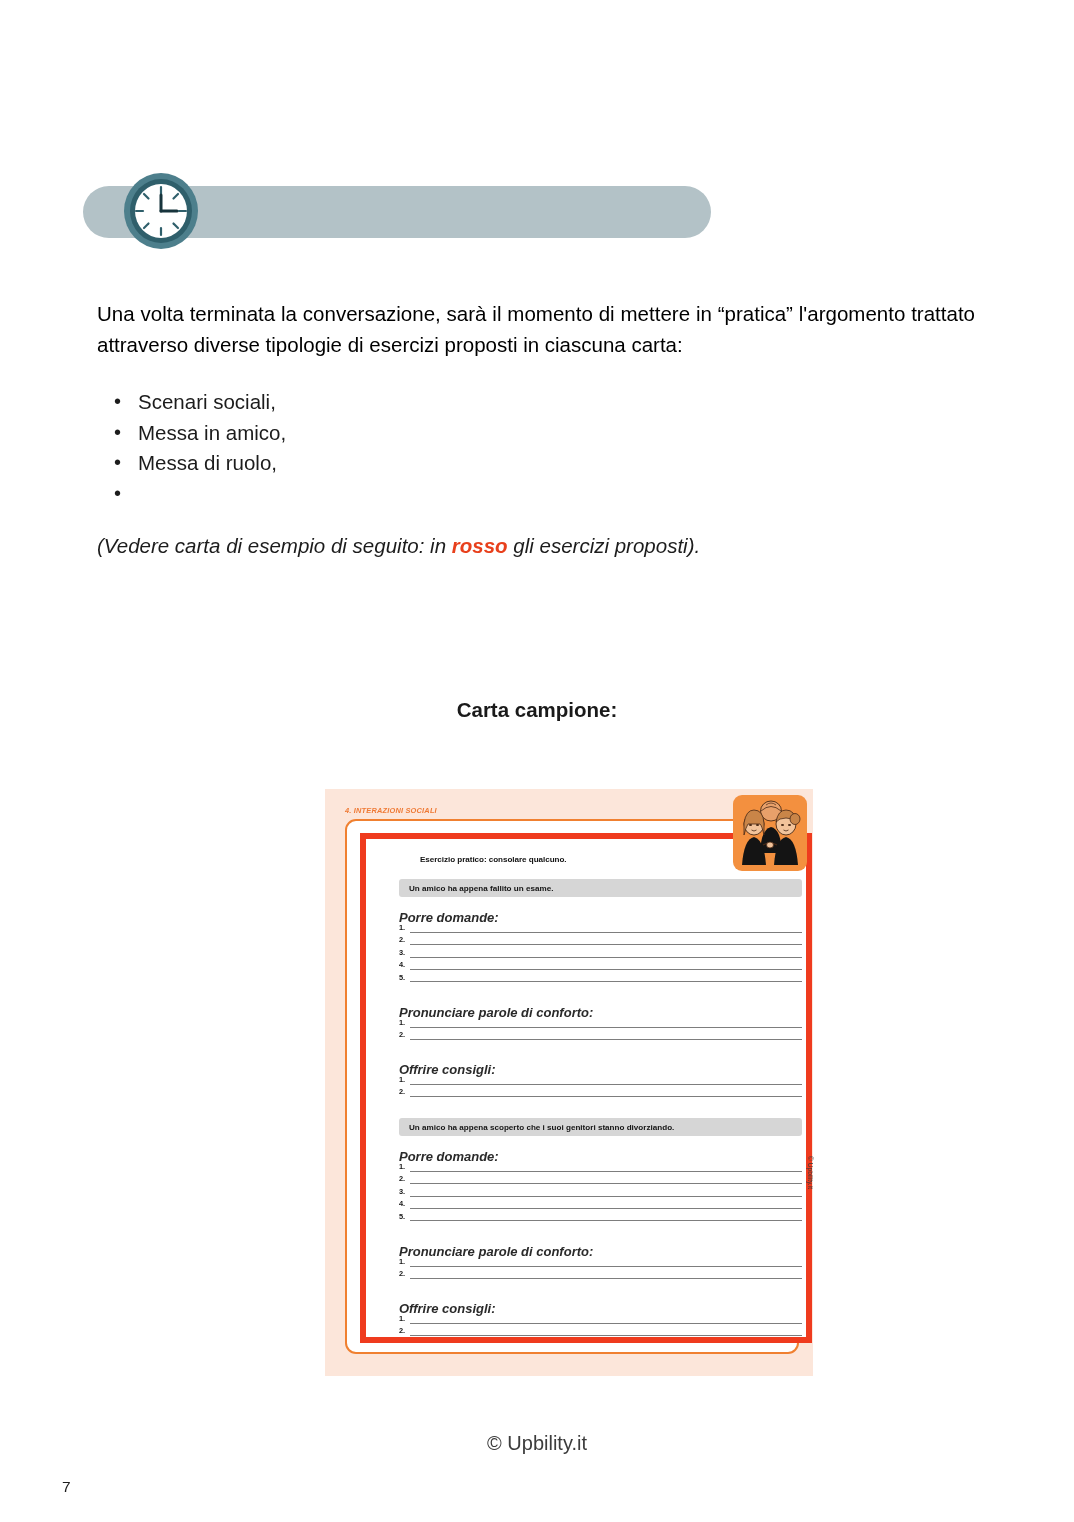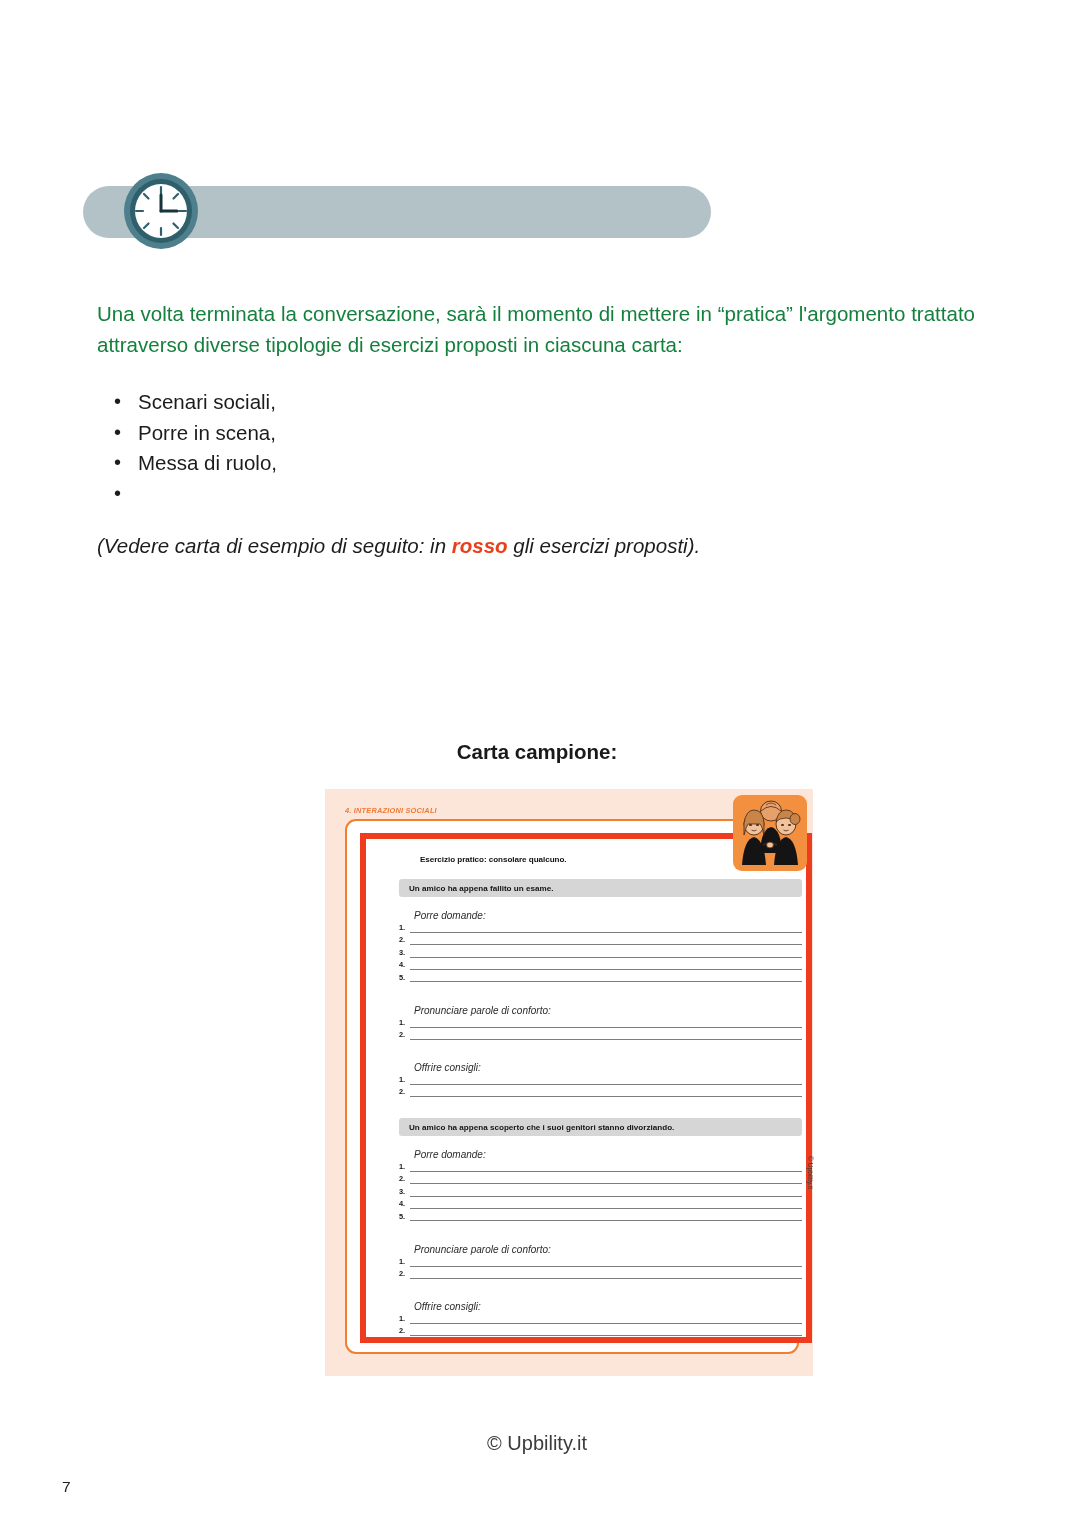--- a/index.html
+++ b/index.html
@@ -53,21 +53,21 @@
 
   
   .intro-par {
     position: absolute;
     left: 97px;
     top: 298px;
     width: 878px;
     font-size: 20.5px;
     line-height: 31px;
     text-align: justify;
-    color: #15803d;
+    color: #000000;
   }
   .bullet-list {
     position: absolute;
     left: 100px;
     top: 387px;
     margin: 0;
     padding: 0 0 0 38px;
     list-style: none;
   }
   .bullet-list li {
@@ -99,21 +99,20 @@
 
   .card-caption {
     position: absolute;
     left: 0;
     top: 698px;
     width: 1074px;
     text-align: center;
     font-size: 20.5px;
     font-weight: bold;
     color: #1a1a1a;
-    margin-top: 42px;
   }
 
   
   .sample-card {
     position: absolute;
     left: 325px;
     top: 789px;
     width: 488px;
     height: 587px;
     background: #fce6da;
@@ -189,25 +188,26 @@
     left: 10px;
     top: 4.5px;
     font-size: 8.1px;
     font-weight: bold;
     color: #141414;
     white-space: nowrap;
   }
 
   .subhead {
     position: absolute;
-    left: 48px;
-    font-size: 10px;
+    left: 33px;
+    font-size: 13px;
     font-style: italic;
     color: #2a2a2a;
     white-space: nowrap;
+    font-weight: bold;
   }
   .answer-row {
     position: absolute;
     left: 33px;
     right: 4px;
     height: 11.4px;
   }
   .answer-row .num {
     position: absolute;
     left: 0;
@@ -292,21 +292,21 @@
       <line x1="40" y1="40" x2="40" y2="24" stroke="#17343c" stroke-width="3" stroke-linecap="round"></line>
       <line x1="40" y1="40" x2="56" y2="40" stroke="#17343c" stroke-width="3" stroke-linecap="round"></line>
     </svg>
   </span>
 </div>
 
 <div class="intro-par">Una volta terminata la conversazione, sarà il momento di mettere in “pratica” l'argomento trattato attraverso diverse tipologie di esercizi proposti in ciascuna carta:</div>
 
 <ul class="bullet-list">
   <li><span class="bullet-dot">•</span><span>Scenari sociali,</span></li>
-  <li><span class="bullet-dot">•</span><span>Porre in scena,</span></li>
+  <li><span class="bullet-dot">•</span><span>Messa in amico,</span></li>
   <li><span class="bullet-dot">•</span><span>Messa di ruolo,</span></li>
   <li><span class="bullet-dot">•</span></li>
 </ul>
 
 <div class="note-par"><span>(Vedere carta di esempio di seguito: in </span><span class="red-word">rosso</span><span> gli esercizi proposti).</span></div>
 
 <div class="card-caption">Carta campione:</div>
 
 <div class="sample-card">
   <div class="card-kicker">4. INTERAZIONI SOCIALI</div>

